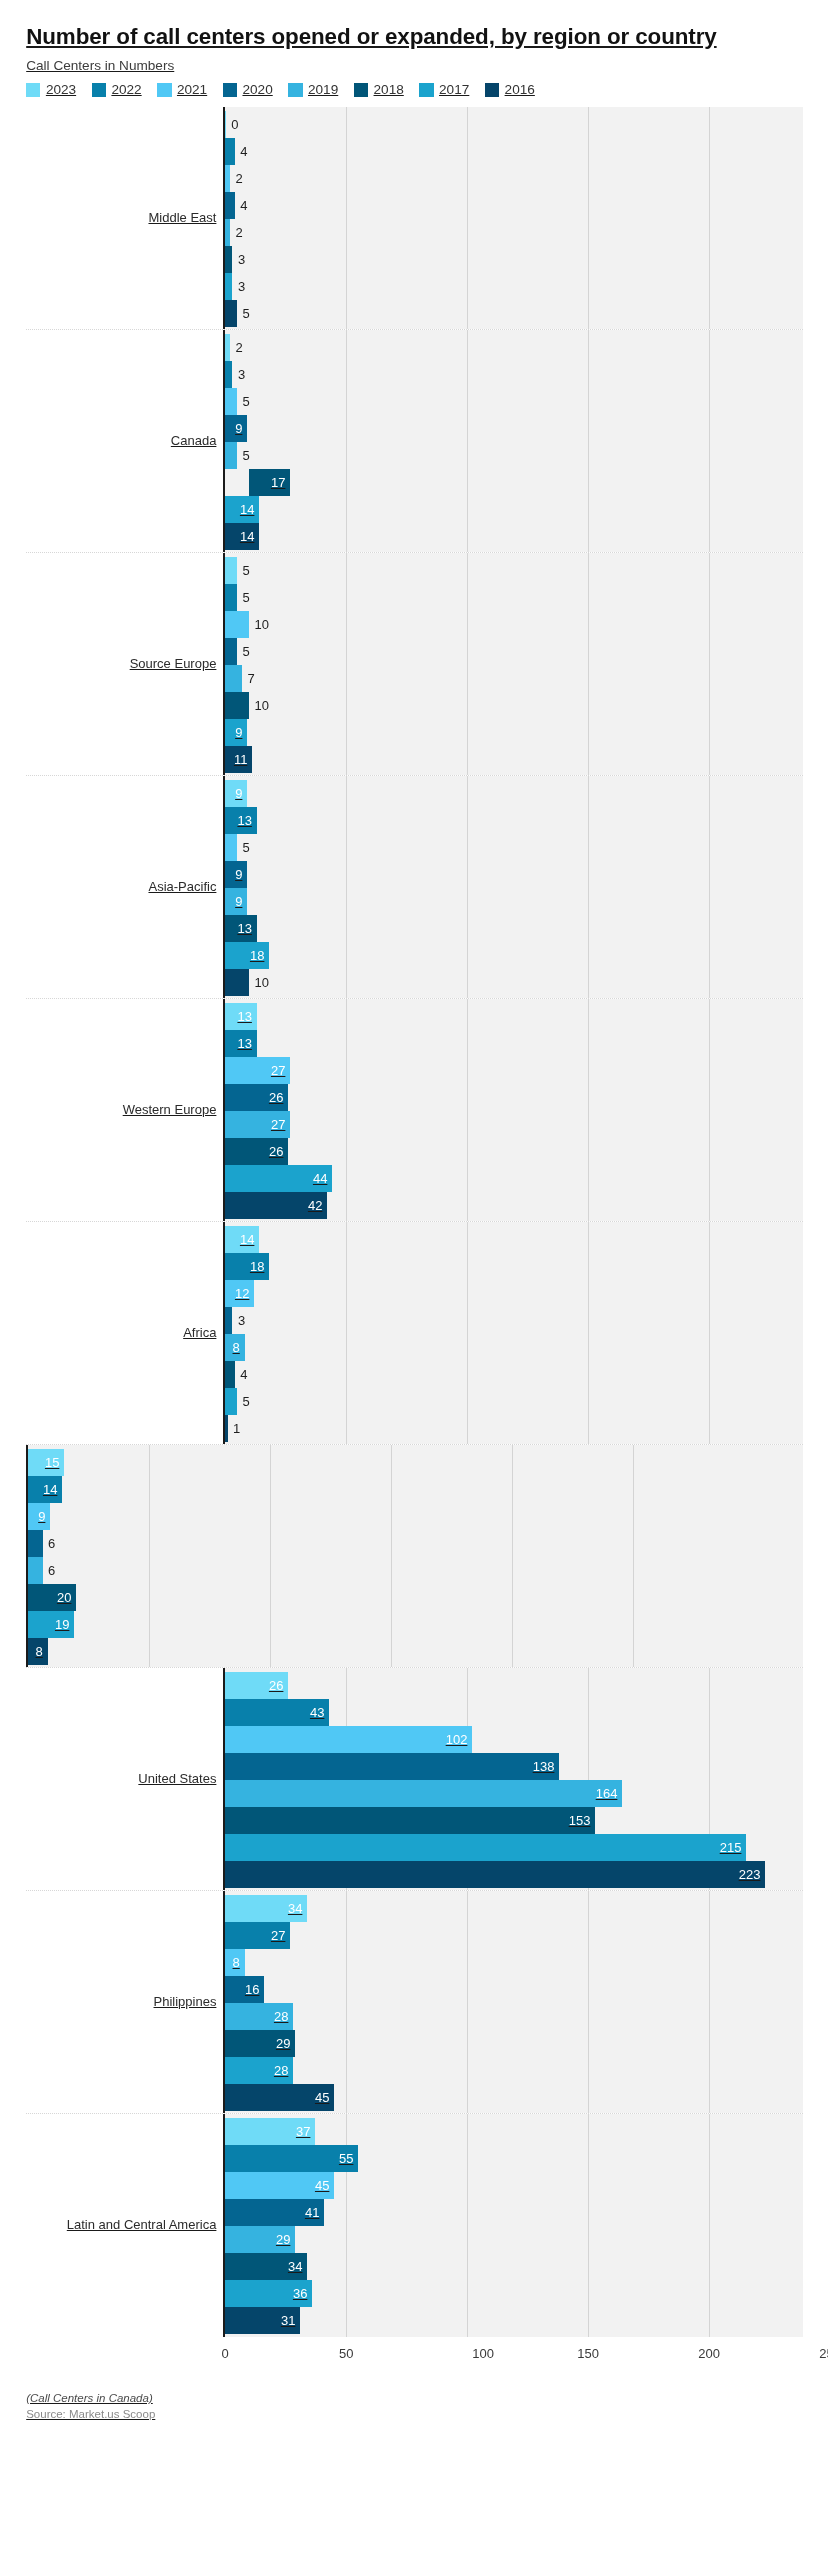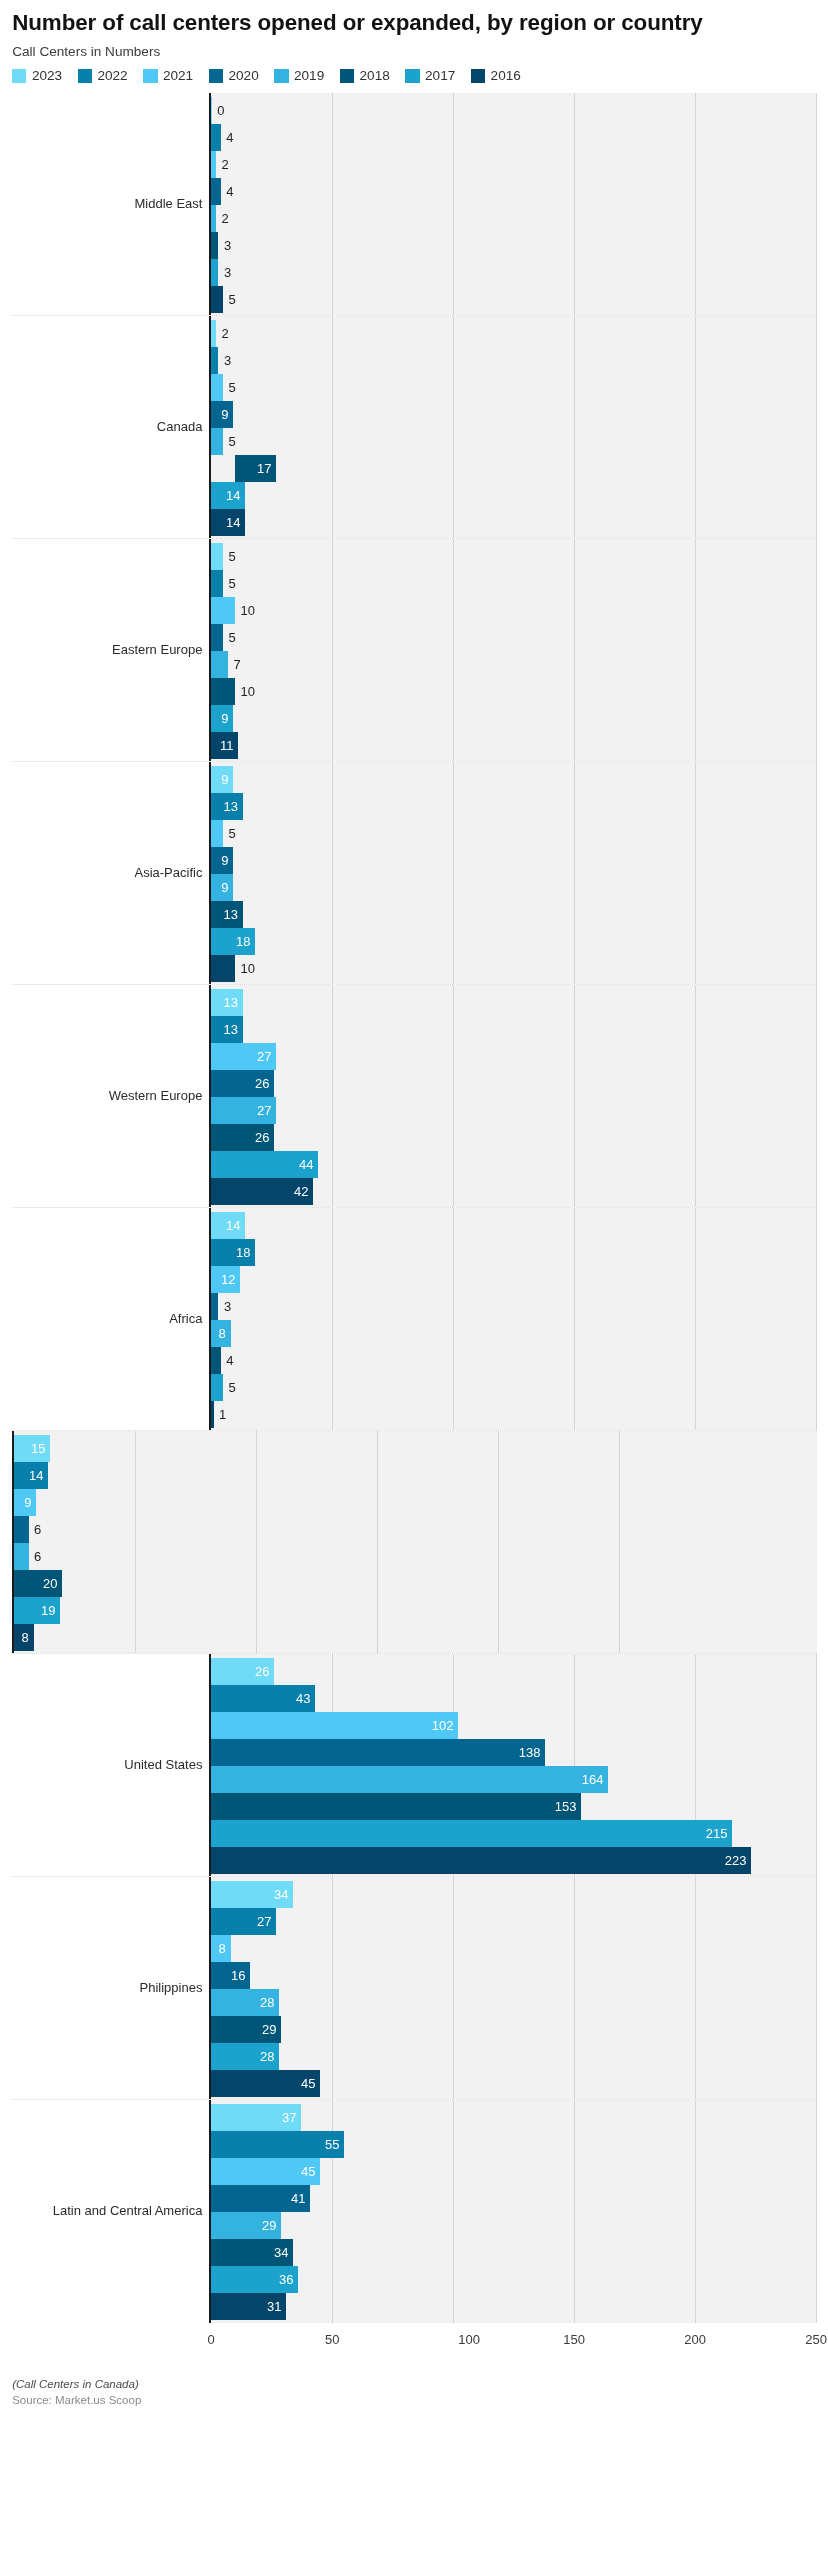--- a/index.html
+++ b/index.html
@@ -10,21 +10,22 @@
     background: #ffffff;
     font-family: "Liberation Sans", sans-serif;
     color: #1a1a1a;
     overflow: hidden;
   }
 
   .page {
     width: 829px;
     height: 1976px;
     position: relative;
-    padding: 0;
+    padding: 14px;
+    text-decoration: underline;
   }
 
   
   .header { padding: 9.5px 12.2px 0 12.2px; }
 
   .chart-title {
     font-size: 22.4px;
     line-height: 1.16;
     font-weight: bold;
     letter-spacing: -0.1px;
@@ -360,21 +361,21 @@
               <div class="bar-row" style="height: 27px;">
                 <div class="bar-wrap" style="height: 27px;">
                   <div class="bar" style="width: 34px; height: 27px; background: rgb(5, 69, 106);">
                     <span class="bar-value inside">14</span>
                   </div>
                 </div>
               </div>
             </div>
           </div>
           <div class="group" style="height: 223px;">
-            <div class="group-label">Eastern Europe</div>
+            <div class="group-label">Source Europe</div>
             <div class="group-plot">
               <div class="gridline" style="left: 121px;"></div>
               <div class="gridline" style="left: 242px;"></div>
               <div class="gridline" style="left: 363px;"></div>
               <div class="gridline" style="left: 484px;"></div>
               <div class="gridline" style="left: 605px;"></div>
               <div class="bar-row" style="height: 27px;">
                 <div class="bar-wrap" style="height: 27px;">
                   <div class="bar" style="width: 12px; height: 27px; background: rgb(111, 219, 247);"></div>
                   <span class="bar-value outside">5</span>

